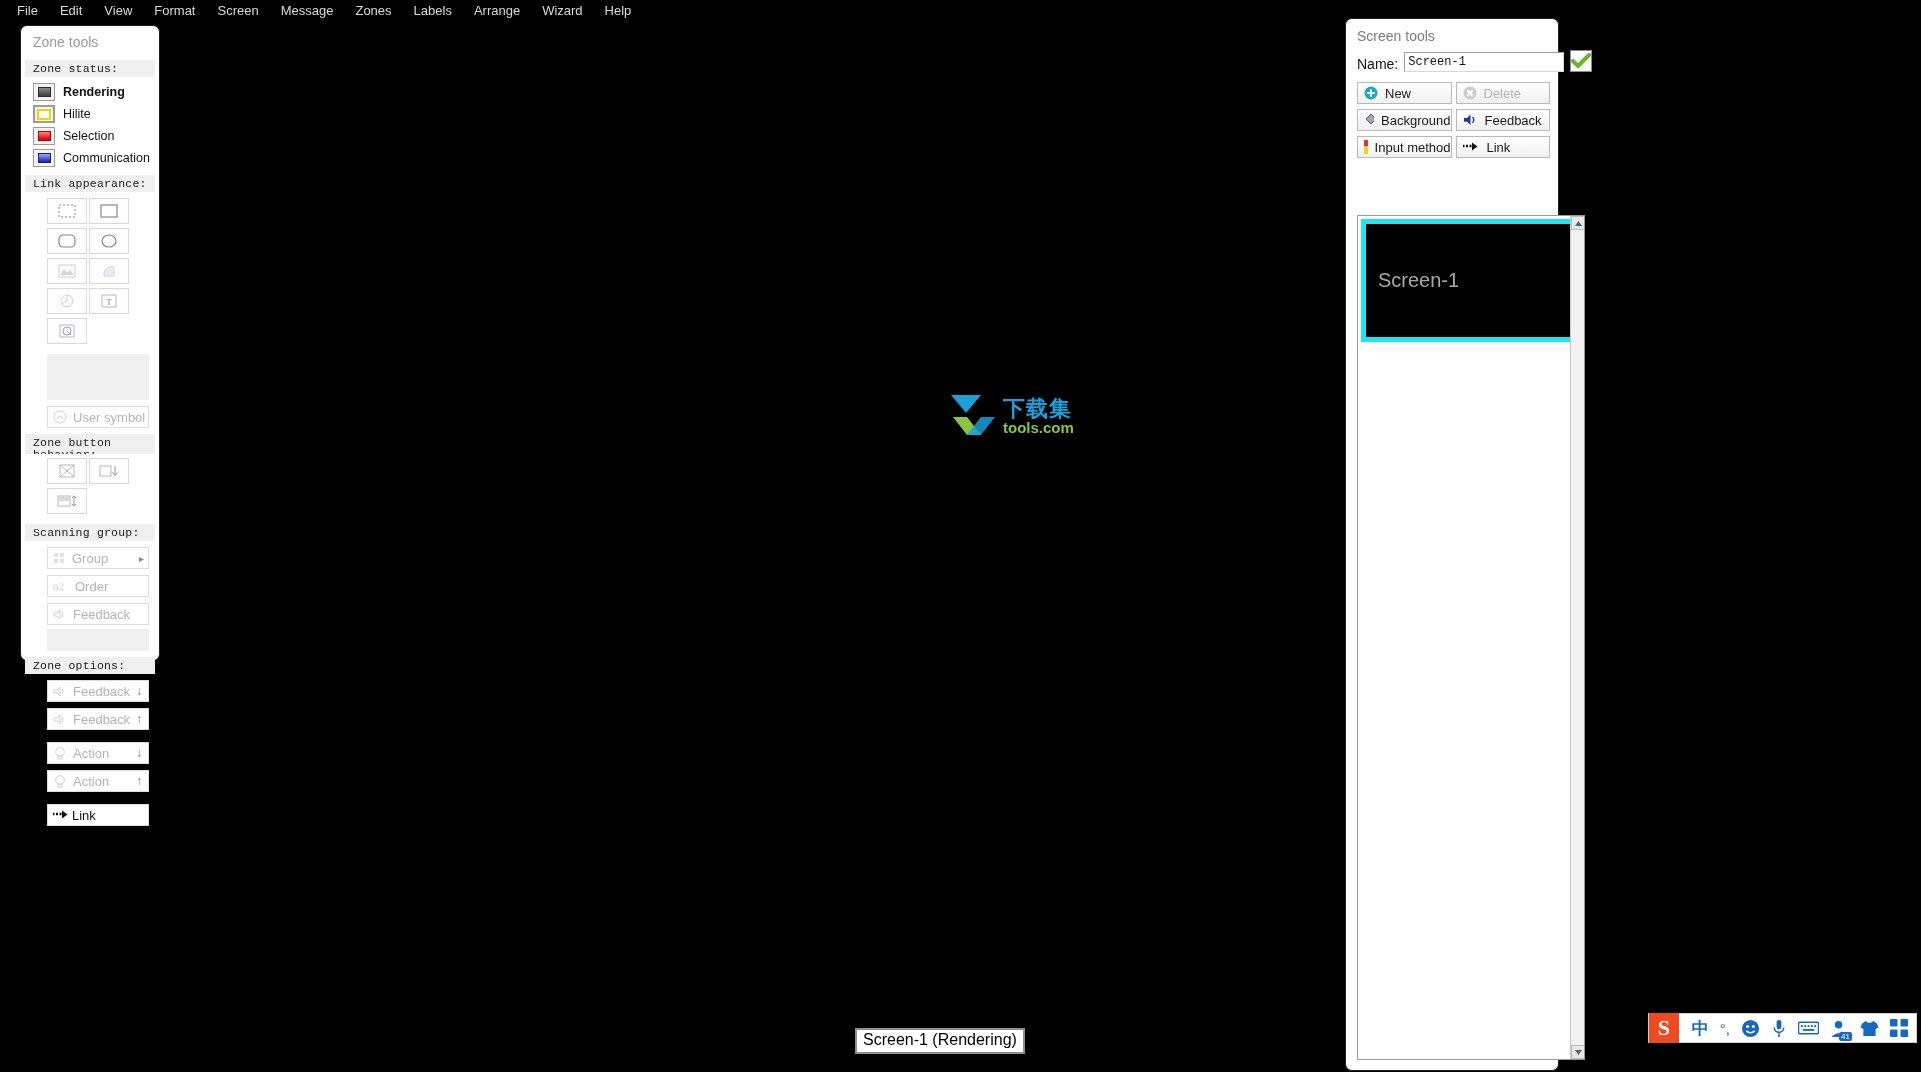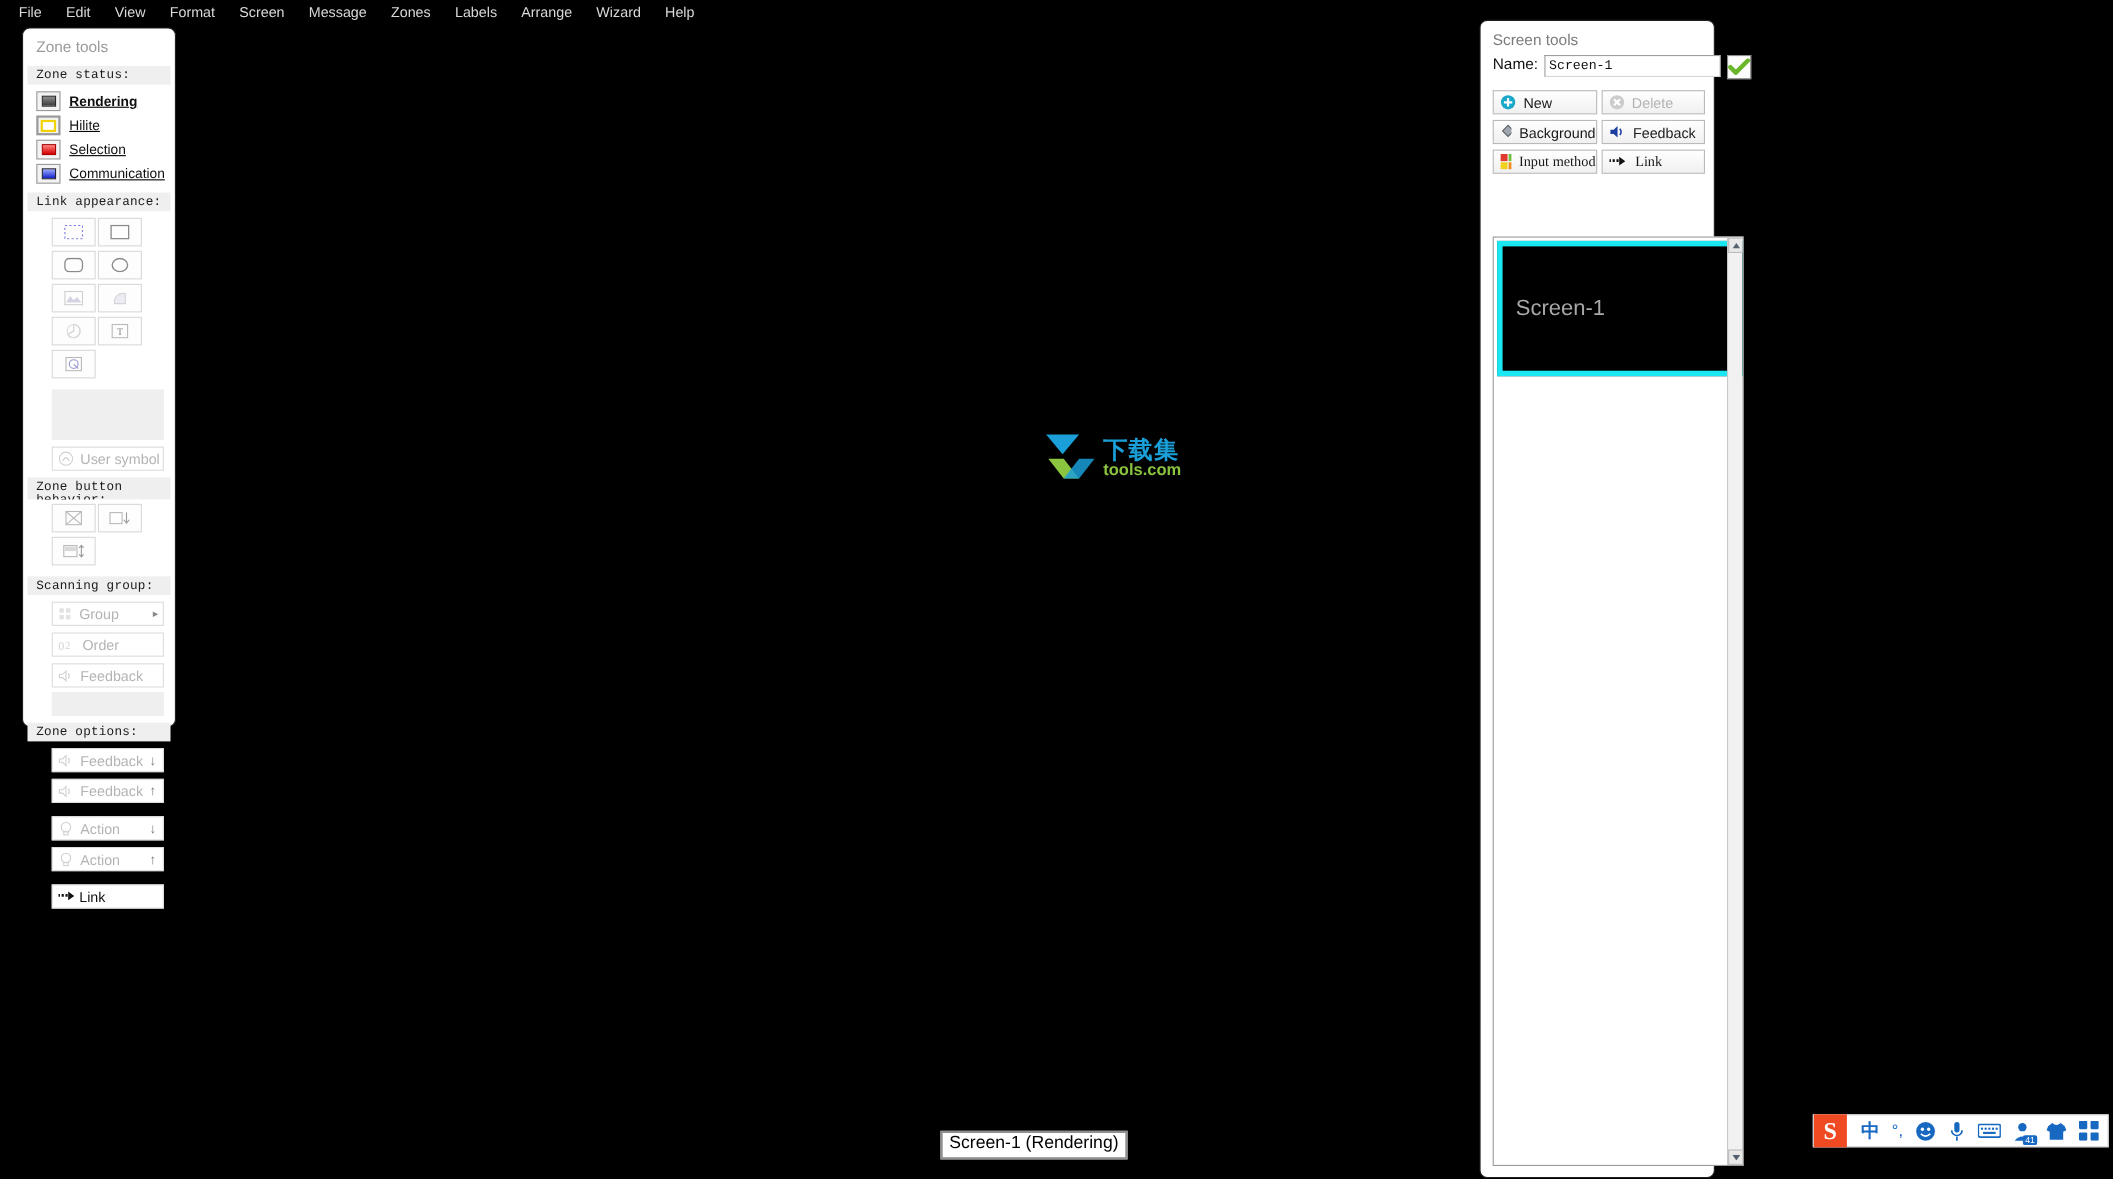--- a/index.html
+++ b/index.html
@@ -39,21 +39,21 @@
   #zone-tools{ left:20px; top:25px; width:140px; height:636px; }
   .zt-section-label{
     font-family:"Liberation Mono", monospace;
     font-size:11.5px;
     color:#1a1a1a;
     background:#efefef;
     padding:2px 0 2px 8px;
     margin:6px 4px 4px 4px;
     letter-spacing:.2px;
   }
-  .zt-row{ display:flex; align-items:center; padding:2px 0 2px 12px; gap:8px;text-decoration:underline; }
+  .zt-row{ display:flex; align-items:center; padding:2px 0 2px 12px; gap:8px; }
   .sw{
     width:22px; height:18px;
     border:1px solid #9a9a9a;
     background:#f3f3f3;
     display:flex; align-items:center; justify-content:center;
   }
   .sw i{ display:block; width:13px; height:10px; border:1px solid #555; }
   .sw.rendering i{ background:linear-gradient(#8c8c8c,#3c3c3c); border-color:#2a2a2a; }
   .sw.hilite{ border:2px solid #9a9a9a; }
   .sw.hilite i{ background:#ffffff; border:2px solid #f2d200; width:14px; height:11px; }
@@ -90,21 +90,21 @@
   .wbtn.dark{ color:#111; }
   .wbtn .arr{ position:absolute; right:6px; font-size:12px; color:#777; }
   .wbtn .arrr{ position:absolute; right:4px; font-size:10px; color:#888; }
   .wbtn svg{ flex:0 0 auto; }
 
   .smallblank{ margin:4px 10px 2px 26px; height:22px; background:#efefef; }
 
   
   #screen-tools{ left:1345px; top:18px; width:214px; height:1053px; }
   #screen-tools .panel-title{ color:#7b7b7b; font-size:14px; padding:9px 0 6px 11px;}
-  .name-row{ display:flex; align-items:flex-start; padding:0 8px 0 11px; gap:6px; }
+  .name-row{ display:flex; align-items:flex-end; padding:0 8px 0 11px; gap:6px; }
   .name-row .nlbl{ font-size:14px; color:#111; }
   .name-input{
     flex:1; height:20px;
     border:1px solid #9d9d9d;
     border-right-color:#d6d6d6; border-bottom-color:#d6d6d6;
     background:#fff;
     font-family:"Liberation Mono", monospace;
     font-size:12px; color:#111;
     padding:1px 3px;
     outline:none;
@@ -452,21 +452,21 @@
     </div>
     <div class="tbtn">
       <svg width="15" height="14">
           <path d="M1 5 L4 5 L7.5 1.5 L7.5 12 L4 8.8 L1 8.8 Z" fill="#1b3fa0"></path>
           <path d="M9.5 4 Q12 6.8 9.5 9.8" fill="none" stroke="#1b3fa0" stroke-width="1.4"></path>
         </svg>
       <span>Feedback</span>
     </div>
   </div>
 
-  <div class="btn-row" style="padding-top:5px;font-family:Liberation Serif, serif;">
+  <div class="btn-row" style="padding-top:5px;">
     <div class="tbtn">
       <svg width="15" height="14">
           <rect x="0" y="0" width="6.5" height="6.5" fill="#e03a2f"></rect>
           <rect x="7.5" y="0" width="6.5" height="6.5" fill="#6fbf3a"></rect>
           <rect x="0" y="7.5" width="6.5" height="6.5" fill="#f2d020"></rect>
           <rect x="7.5" y="7.5" width="6.5" height="6.5" fill="#f08a1e"></rect>
         </svg>
       <span>Input method</span>
     </div>
     <div class="tbtn">

